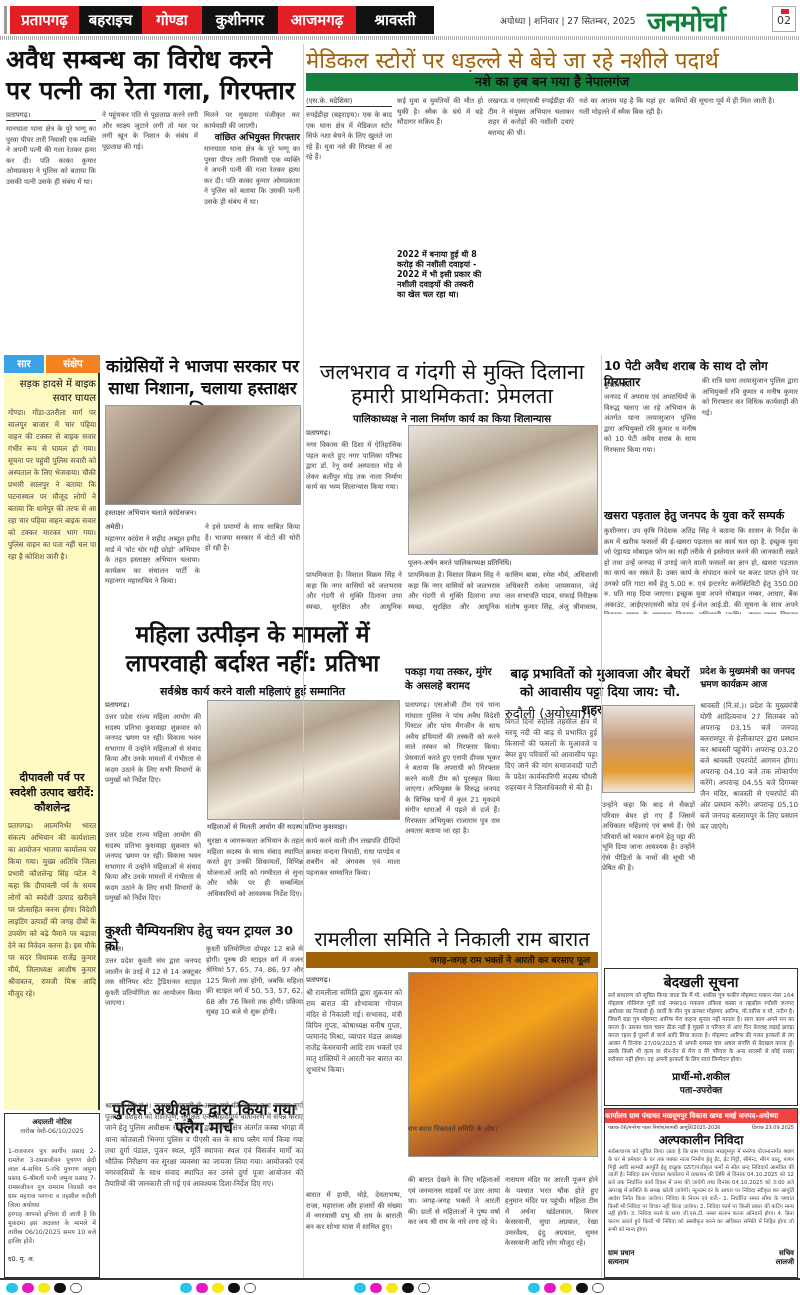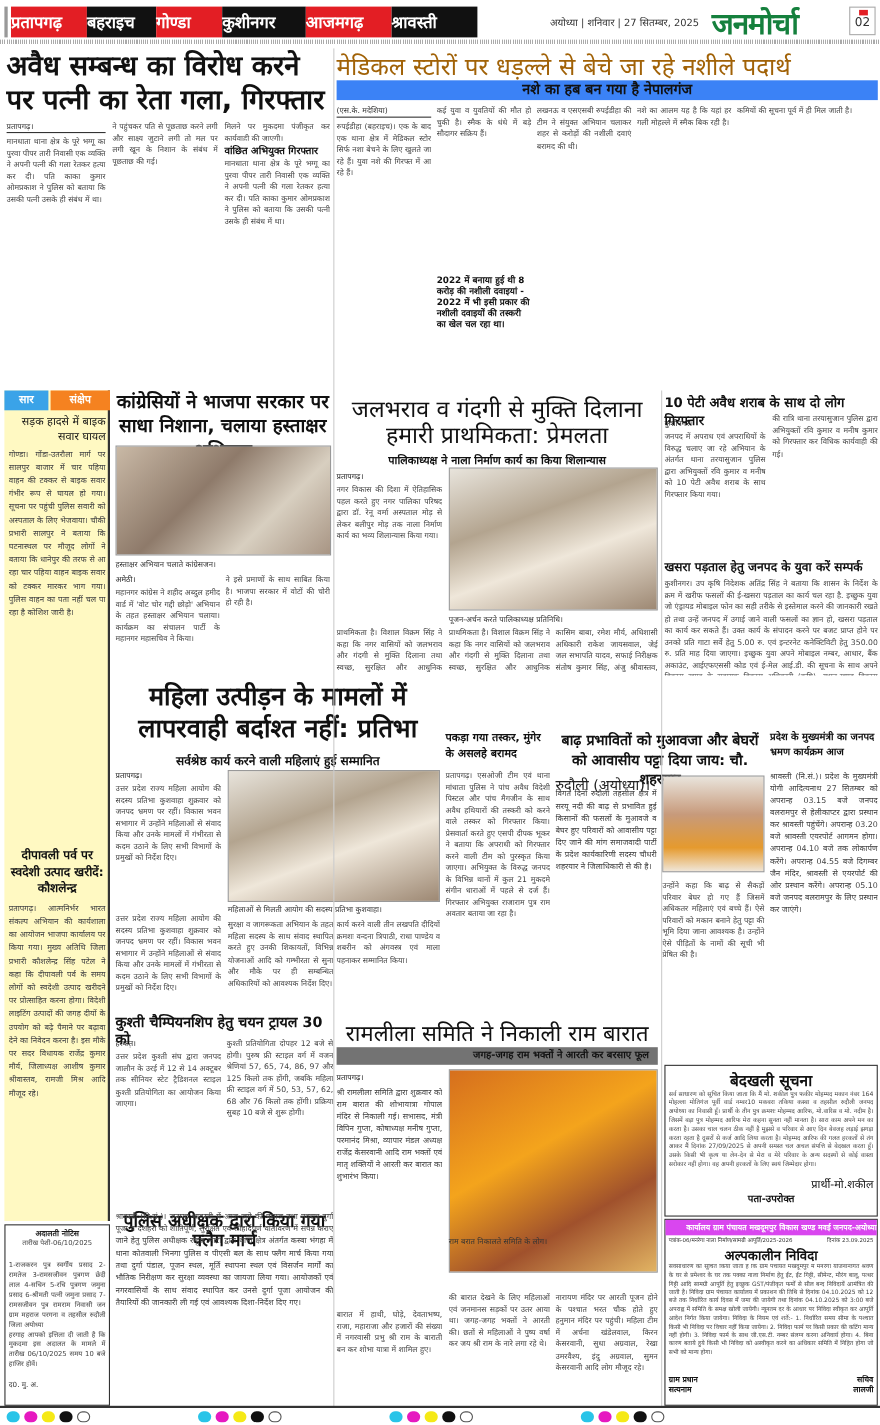--- a/index.html
+++ b/index.html
@@ -1,34 +1,34 @@
 <!DOCTYPE html>
 <html><head>
 <meta charset="utf-8">
 <style>
 *{box-sizing:border-box;margin:0;padding:0}
 body{width:800px;height:1295px;background:#fff;font-family:"DejaVu Sans",sans-serif;color:#222;overflow:hidden;position:relative}
 .abs{position:absolute}
 .masthead{left:0;top:0;width:800px;height:36px}
-.navtab{position:absolute;top:6px;height:28px;color:#fff;font-weight:bold;font-size:15px;line-height:28px;font-family:"DejaVu Sans",sans-serif}
+.navtab{position:absolute;top:6px;height:28px;color:#fff;font-weight:bold;font-size:15px;line-height:28px;text-align:center;font-family:"DejaVu Sans",sans-serif}
 .red{background:#e31e24}.blk{background:#111}
 .dateline{position:absolute;left:500px;top:14px;font-size:9px;color:#333;white-space:nowrap}
 .logo{position:absolute;left:647px;top:2px;font-size:27px;font-weight:bold;color:#15803d;letter-spacing:-1px;font-family:"DejaVu Serif",serif}
 .pageno{position:absolute;left:772px;top:6px;width:24px;height:26px;border:1px solid #aaa;font-size:11px;text-align:center;line-height:28px;color:#333}
 .pageno:before{content:"";position:absolute;top:2px;left:8px;width:8px;height:5px;background:#e31e24}
 .hatch{position:absolute;left:0;top:36px;width:800px;height:4px;background:repeating-linear-gradient(90deg,#aaa 0 1px,#fff 1px 2px)}
 .h1{font-weight:bold;color:#111;line-height:1.12}
 .txt{font-size:7px;line-height:10.5px;color:#444;text-align:justify;overflow:hidden}
 .colrule{position:absolute;width:1px;background:#ccc}
 .photo{position:absolute;background:linear-gradient(135deg,#c9b9a6,#8e7a6a 40%,#d8cfc0 70%,#a89584);border:1px solid #999}
 .photo.alt{background:linear-gradient(160deg,#e8e4dc,#b3a48f 35%,#efe7da 60%,#9d8873)}
 .photo.org{background:linear-gradient(150deg,#d66f1d,#f4a41c 40%,#a0512c 70%,#e2b463)}
 .caption{position:absolute;font-size:7px;color:#333;}
-.pinkbar{background:#3b82f6}
-.cyanbar{background:#737373}
+.pinkbar{background:#15803d}
+.cyanbar{background:#a16207}
 .sidebox{background:#fff9c2}
 .boxed{border:1.5px solid #333}
 .regmarks{position:absolute;left:0;top:1280px;width:800px;height:15px;display:flex;align-items:center;gap:4px;padding-left:6px}
 .dot{width:12px;height:10px;border-radius:5px;display:inline-block}
 .cross{width:12px;height:10px;border:1px solid #555;border-radius:6px;display:inline-block}
 </style>
 </head>
 <body>
 
 <div class="abs masthead">
@@ -44,21 +44,21 @@
   <div class="pageno">02</div>
 </div>
 <div class="hatch"></div>
 
 <div class="abs h1" style="left:6px;top:44px;width:296px;font-size:25px;line-height:31px">अवैध सम्बन्ध का विरोध करने पर पत्नी का रेता गला, गिरफ्तार</div>
 <div class="abs" style="left:6px;top:110px;font-size:7px;color:#333">प्रतापगढ़।</div>
 <div class="abs" style="left:6px;top:120px;width:90px;height:1px;background:#333"></div>
 <div class="abs txt" style="left:6px;top:124px;width:90px;height:198px">मानधाता थाना क्षेत्र के पूरे भग्गू का पुरवा पीपर तारी निवासी एक व्यक्ति ने अपनी पत्नी की गला रेतकर हत्या कर दी। पति काका कुमार ओमप्रकाश ने पुलिस को बताया कि उसकी पत्नी उसके ही संबंध में था।</div>
 <div class="abs txt" style="left:102px;top:110px;width:96px;height:212px">ने पहुंचकर पति से पूछताछ करने लगी और साक्ष्य जुटाने लगी तो मल पर लगी खून के निशान के संबंध में पूछताछ की गई।</div>
 <div class="abs txt" style="left:204px;top:110px;width:96px;height:18px">मिलने पर मुकदमा पंजीकृत कर कार्यवाही की जाएगी।</div>
-<div class="abs" style="left:204px;top:130px;width:96px;font-size:9px;font-weight:bold;color:#111;text-align:left">वांछित अभियुक्त गिरफ्तार</div>
+<div class="abs" style="left:204px;top:130px;width:96px;font-size:9px;font-weight:bold;color:#111;text-align:right">वांछित अभियुक्त गिरफ्तार</div>
 <div class="abs txt" style="left:204px;top:144px;width:96px;height:178px">मानधाता थाना क्षेत्र के पूरे भग्गू का पुरवा पीपर तारी निवासी एक व्यक्ति ने अपनी पत्नी की गला रेतकर हत्या कर दी। पति काका कुमार ओमप्रकाश ने पुलिस को बताया कि उसकी पत्नी उसके ही संबंध में था।</div>
 
 <div class="abs" style="left:306px;top:44px;width:494px;font-size:22px;color:#a16207;white-space:nowrap">मेडिकल स्टोरों पर धड़ल्ले से बेचे जा रहे नशीले पदार्थ</div>
 <div class="abs pinkbar" style="left:306px;top:73px;width:492px;height:18px;font-size:13px;font-weight:bold;text-align:center;line-height:18px;color:#111">नशे का हब बन गया है नेपालगंज</div>
 <div class="abs" style="left:306px;top:96px;font-size:7px;color:#333">(एस.के. मदेशिया)</div>
 <div class="abs" style="left:306px;top:106px;width:86px;height:1px;background:#333"></div>
 <div class="abs txt" style="left:306px;top:110px;width:86px;height:222px">रुपईडीहा (बहराइच)। एक के बाद एक थाना क्षेत्र में मेडिकल स्टोर सिर्फ नशा बेचने के लिए खुलते जा रहे हैं। युवा नशे की गिरफ्त में आ रहे हैं।</div>
 <div class="abs txt" style="left:397px;top:96px;width:86px;height:150px">कई युवा व युवतियों की मौत हो चुकी है। स्मैक के धंधे में बड़े सौदागर सक्रिय हैं।</div>
 <div class="abs" style="left:397px;top:250px;width:86px;font-size:8px;font-weight:bold;color:#111;line-height:10px">2022 में बनाया हुई थी 8 करोड़ की नशीली दवाइयां - 2022 में भी इसी प्रकार की नशीली दवाइयों की तस्करी का खेल चल रहा था।</div>
 <div class="abs txt" style="left:488px;top:96px;width:86px;height:236px">लखनऊ व एसएसबी रुपईडीहा की टीम ने संयुक्त अभियान चलाकर शहर से करोड़ों की नशीली दवाएं बरामद की थी।</div>
@@ -143,26 +143,26 @@
 <div class="abs txt" style="left:306px;top:987px;width:96px;height:200px;font-size:7.2px;line-height:11px">श्री रामलीला समिति द्वारा शुक्रवार को राम बारात की शोभायात्रा गोपाल मंदिर से निकाली गई। सभासद, मंत्री विपिन गुप्ता, कोषाध्यक्ष मनीष गुप्ता, परमानंद मिश्रा, व्यापार मंडल अध्यक्ष राजेंद्र केसरवानी आदि राम भक्तों एवं मातृ शक्तियों ने आरती कर बारात का शुभारंभ किया।</div>
 <div class="photo org" style="left:408px;top:972px;width:190px;height:185px"></div>
 <div class="caption" style="left:408px;top:1124px;width:190px">राम बरात निकालते समिति के लोग।</div>
 <div class="abs txt" style="left:306px;top:1190px;width:96px;height:86px">बारात में हाथी, घोड़े, देवताभष्प, राजा, महाराजा और हजारों की संख्या में नगरवासी प्रभु श्री राम के बाराती बन कर शोभा यात्रा में शामिल हुए।</div>
 <div class="abs txt" style="left:408px;top:1175px;width:92px;height:101px">की बारात देखने के लिए महिलाओं एवं जनमानस सड़कों पर उतर आया था। जगह-जगह भक्तों ने आरती की। छतों से महिलाओं ने पुष्प वर्षा कर जय श्री राम के नारे लगा रहे थे।</div>
 <div class="abs txt" style="left:505px;top:1175px;width:93px;height:101px">नारायण मंदिर पर आरती पूजन होने के पश्चात भरत चौक होते हुए हनुमान मंदिर पर पहुंची। महिला टीम में अर्चना खंडेलवाल, किरन केसरवानी, सुधा अग्रवाल, रेखा उमरवैश्य, इंदु अग्रवाल, सुमन केसरवानी आदि लोग मौजूद रहे।</div>
 
 <div class="abs boxed" style="left:604px;top:968px;width:194px;height:138px;padding:3px">
   <div style="font-size:14px;font-weight:bold;text-align:center;color:#111">बेदखली सूचना</div>
   <div class="txt" style="font-size:5.6px;line-height:8px;height:78px">सर्व साधारण को सूचित किया जाता कि मैं मो. शकील पुत्र फकीर मोहम्मद मकान नंबर 164 मोहल्ला मोतिगंज पूर्वी वार्ड नम्बर10 मकबरा तकिया कस्बा व तहसील रुदौली जनपद अयोध्या का निवासी हूँ। प्रार्थी के तीन पुत्र क्रमशः मोहम्मद आरिफ, मो.वारिस व मो. नदीम है। जिसमें बड़ा पुत्र मोहम्मद आरिफ मेरा कहना सुनता नहीं मानता है। सारा काम अपने मन का करता है। उसका चाल चलन ठीक नहीं है मुझसे व परिवार से आए दिन बेवजह लड़ाई झगड़ा करता रहता है दूसरों से कर्ज आदि लिया करता है। मोहम्मद आरिफ की गलत हरकतों से तंग आकर मैं दिनांक 27/09/2025 से अपनी समस्त चल अचल संपत्ति से बेदखल करता हूँ। उसके किसी भी कृत्य या लेन-देन से मेरा व मेरे परिवार के अन्य सदस्यों से कोई वास्ता सरोकार नहीं होगा। वह अपनी हरकतों के लिए स्वयं जिम्मेदार होगा।</div>
-  <div style="font-size:10px;font-weight:normal;text-align:right;color:#111">प्रार्थी-मो.शकील</div>
+  <div style="font-size:10px;font-weight:bold;text-align:center;color:#111">प्रार्थी-मो.शकील</div>
   <div style="font-size:9px;font-weight:bold;text-align:center;color:#111">पता-उपरोक्त</div>
 </div>
 
 <div class="abs boxed" style="left:604px;top:1108px;width:194px;height:170px">
-  <div style="background:#d946ef;color:#fff;font-size:7px;font-weight:bold;text-align:right;height:14px;line-height:14px;white-space:nowrap;overflow:hidden">कार्यालय ग्राम पंचायत मखदूमपुर विकास खण्ड मवई जनपद-अयोध्या</div>
+  <div style="background:#ef4444;color:#fff;font-size:7px;font-weight:bold;text-align:left;height:14px;line-height:14px;white-space:nowrap;overflow:hidden">कार्यालय ग्राम पंचायत मखदूमपुर विकास खण्ड मवई जनपद-अयोध्या</div>
   <div style="display:flex;justify-content:space-between;font-size:5px;padding:1px 3px;color:#333">
     <span>पत्रांक-06/मनरेगा नाला निर्माण/सामग्री आपूर्ति/2025-2026</span>
     <span>दिनांक 23.09.2025</span>
   </div>
   <div style="font-size:12px;font-weight:bold;text-align:center;color:#111">अल्पकालीन निविदा</div>
   <div class="txt" style="font-size:5.4px;line-height:7.8px;height:100px;padding:0 3px">सर्वसाधारण को सूचित किया जाता है कि ग्राम पंचायत मखदूमपुर में मनरेगा योजनान्तर्गत श्रवण के घर से प्रमेश्वर के घर तक पक्का नाला निर्माण हेतु ईंट, ईंट गिट्टी, सीमेन्ट, मौरंग बालू, पत्थर गिट्टी आदि सामग्री आपूर्ति हेतु इच्छुक GST/पंजीकृत फर्मों से सील बन्द निविदायें आमंत्रित की जाती है। निविदा ग्राम पंचायत कार्यालय में प्रकाशन की तिथि से दिनांक 04.10.2025 को 12 बजे तक निर्धारित कार्य दिवस में जमा की जायेगी तथा दिनांक 04.10.2025 को 3:00 बजे अपराह्न में समिति के समक्ष खोली जायेगी। न्यूनतम दर के आधार पर निविदा स्वीकृत कर आपूर्ति आदेश निर्गत किया जायेगा। निविदा के नियम एवं शर्ते:- 1. निर्धारित समय सीमा के पश्चात किसी भी निविदा पर विचार नहीं किया जायेगा। 2. निविदा फार्म पर किसी प्रकार की कटिंग मान्य नहीं होगी। 3. निविदा फार्म के साथ जी.एस.टी. नम्बर संलग्न करना अनिवार्य होगा। 4. बिना कारण बताये हुये किसी भी निविदा को अस्वीकृत करने का अधिकार समिति में निहित होगा जो सभी को मान्य होगा।</div>
   <div style="display:flex;justify-content:space-between;font-size:7px;font-weight:bold;padding:0 3px;color:#111">
     <div>
         <div>ग्राम प्रधान</div>
         <div>सत्यनाम</div>

